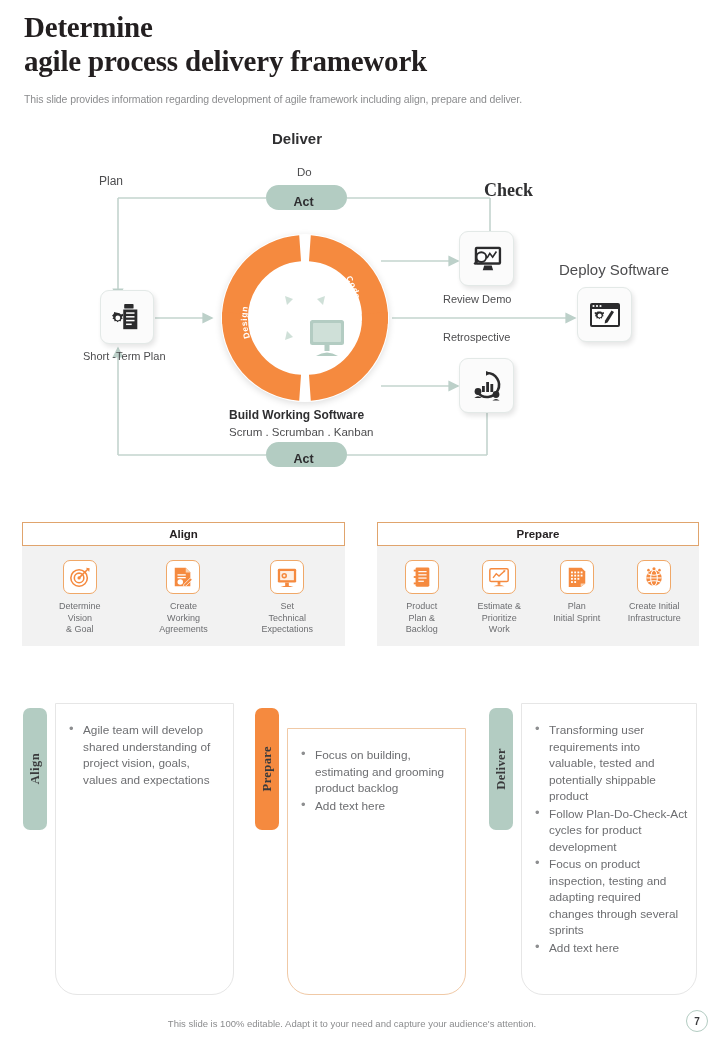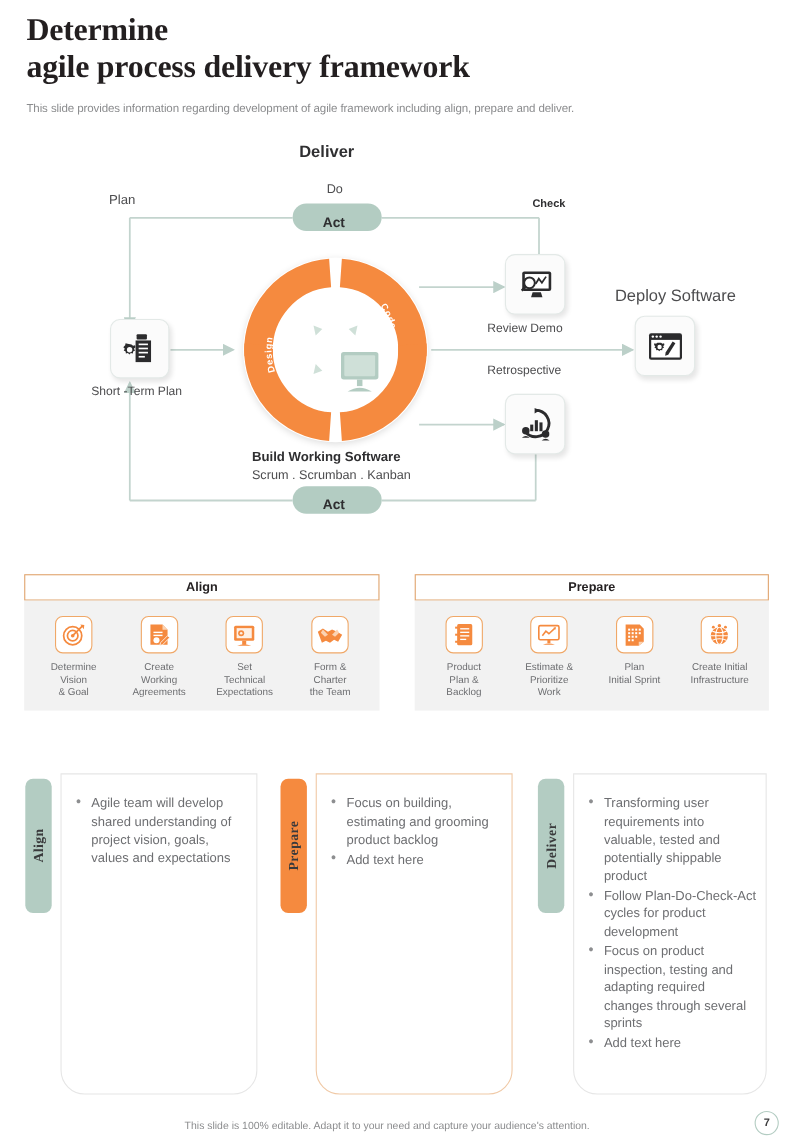--- a/index.html
+++ b/index.html
@@ -176,21 +176,21 @@
 
       <path d="M266,337 L118,337"></path>
       <path d="M118,337 L118,230" marker-end="url(#ah)"></path>
     </g>
   </svg>
 
   <div class="lbl bold" style="left:272px; top:12px; font-size:15px;">Deliver</div>
 
   <div class="lbl" style="left:99px; top:56px; font-size:12px;">Plan</div>
   <div class="lbl" style="left:297px; top:48px;">Do</div>
-  <div class="lbl bold" style="left:484px; top:62px; font-size:10px;">Check</div>
+  <div class="lbl bold" style="left:484px; top:62px; font-size:18px;font-family:Liberation Serif, serif;">Check</div>
 
   <div class="pill" style="left:266px; top:67px; width:81px;">
     <svg width="16" height="16" viewBox="0 0 24 24">
       <path fill="#3a3a3c" d="M12 1.5l1.6 2.4 2.8-.6.3 2.9 2.7 1-1.3 2.6 1.9 2.2-2.4 1.7.4 2.9-2.9.1-1.3 2.6-2.4-1.6-2.5 1.5-1.1-2.7-2.9-.3.6-2.8-2.3-1.8 2-2.1-1.1-2.7 2.8-.7.1-2.9 2.8.8z"></path>
       <circle cx="12" cy="12" r="4.4" fill="#fbfbfb"></circle>
       <circle cx="12" cy="12" r="2.2" fill="#3a3a3c"></circle>
     </svg>
     <span class="ptxt">Act</span>
   </div>
 
@@ -351,30 +351,20 @@
           <rect x="4.5" y="5.5" width="15" height="10" fill="#fdf0e5"></rect>
           <circle cx="9" cy="10.5" r="3" fill="#F58A3F"></circle>
           <circle cx="9" cy="10.5" r="1.3" fill="#fdf0e5"></circle>
           <rect x="10" y="18" width="4" height="4" fill="#F58A3F"></rect>
           <path d="M5 23 q7-3 14 0 z" fill="#F58A3F"></path>
         </svg>
       </div>
       <div class="pcap">Set<br>Technical<br>Expectations</div>
     </div>
 
-    <div class="pitem">
-      <div class="pic">
-        <svg width="24" height="22" viewBox="0 0 26 22">
-          <path d="M1 8 l5-3 5 3 4-2 5 2 5 3 -4 7 -4-2 -4 3 -4-2 -4 2 z" fill="#F58A3F"></path>
-          <path d="M6 6 l5 5 -3 2 -4-4 z" fill="#fbd3b3"></path>
-          <path d="M20 6 l-5 5 3 2 4-4 z" fill="#fbd3b3"></path>
-        </svg>
-      </div>
-      <div class="pcap">Form &amp;<br>Charter<br>the Team</div>
-    </div>
   </div>
 </div>
 
 <div class="panel" style="left:377px; top:522px; width:322px;">
   <div class="panel-head">Prepare</div>
   <div class="panel-body">
 
     <div class="pitem">
       <div class="pic">
         <svg width="20" height="22" viewBox="0 0 20 24">
@@ -457,21 +447,21 @@
     <ul>
       <li>Agile team will develop shared understanding of project vision, goals, values and expectations</li>
     </ul>
   </div>
 </div>
 
 <div class="card" style="left:255px; width:211px;">
   <div class="tab" style="background:#F58A3F; height:122px;">
     <span>Prepare</span>
   </div>
-  <div class="sheet" style="border-color:#f0c9a6;">
+  <div class="sheet" style="border-color:#f0c9a6;margin-top:25px;">
     <ul>
       <li>Focus on building, estimating and grooming product backlog</li>
       <li>Add text here</li>
     </ul>
   </div>
 </div>
 
 <div class="card" style="left:489px; width:208px;">
   <div class="tab" style="background:#B3CCC2; height:122px;">
     <span>Deliver</span>

